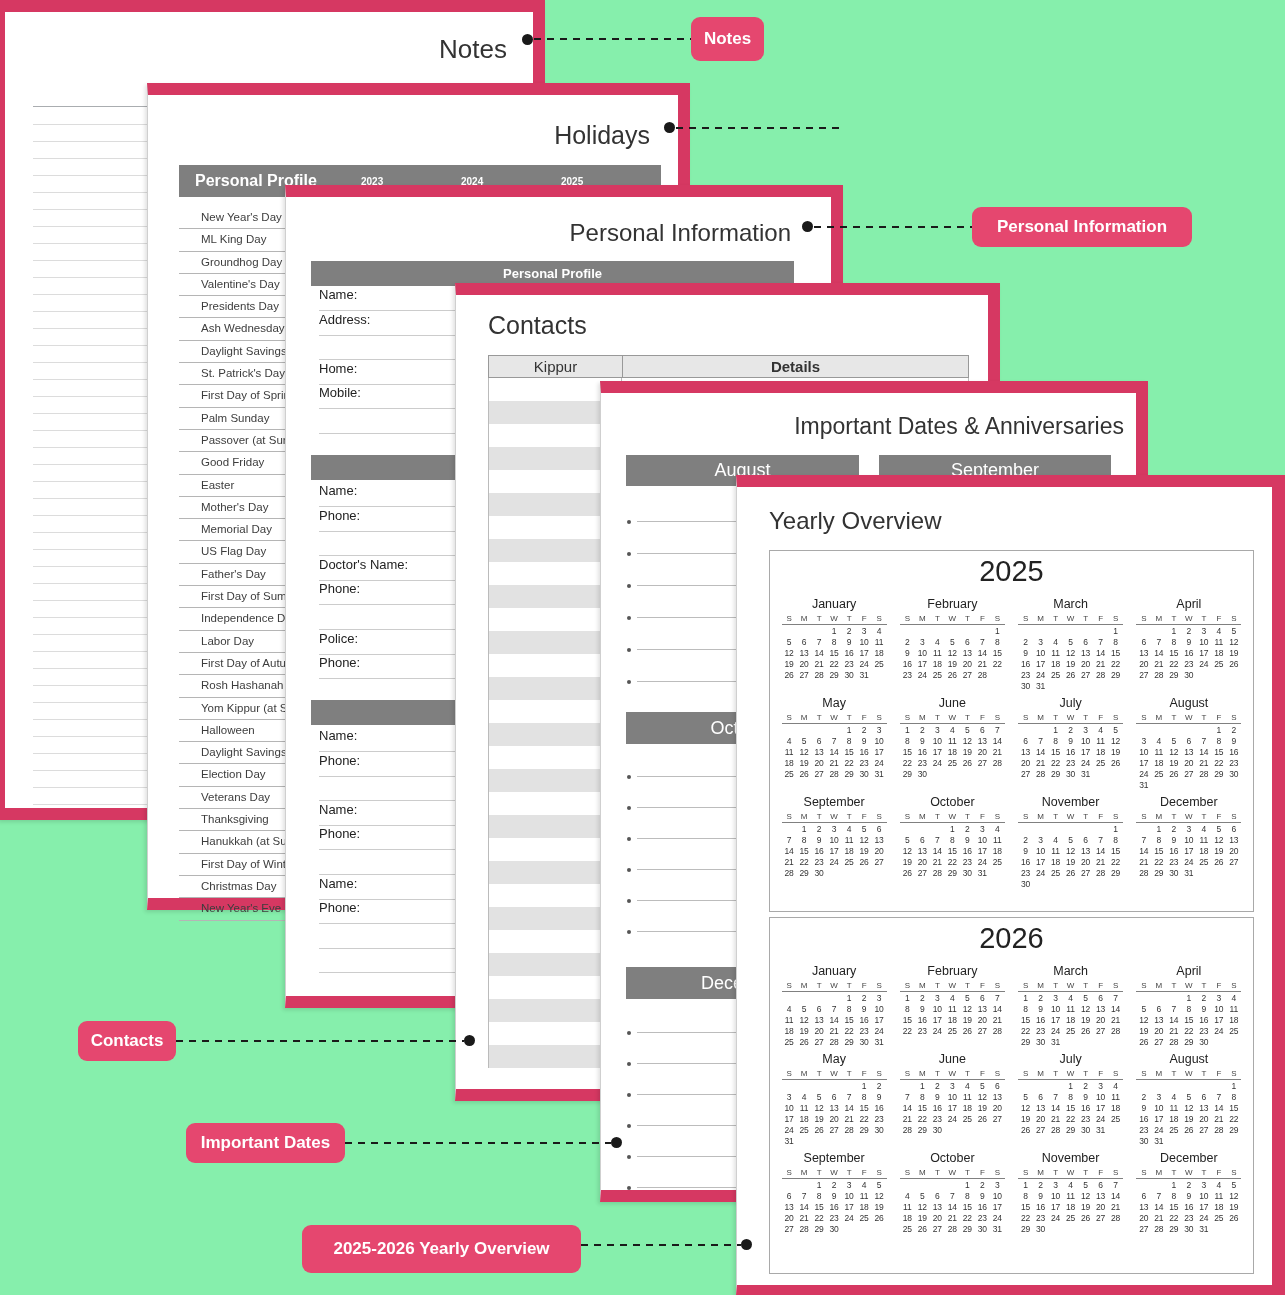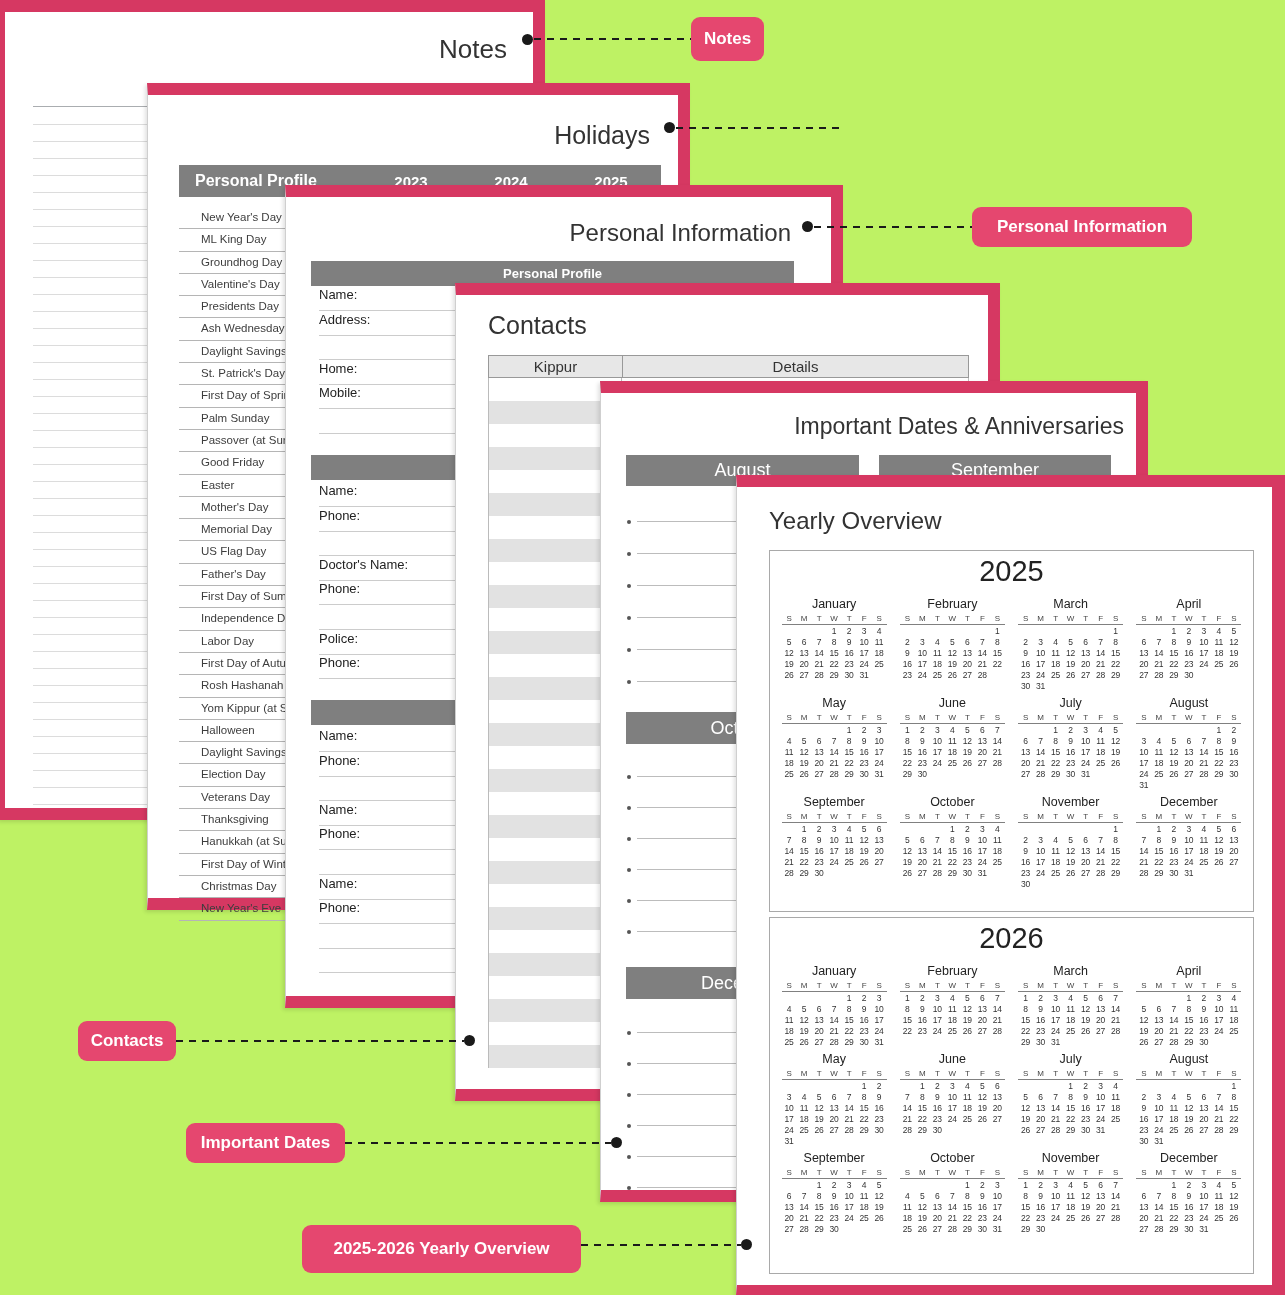--- a/index.html
+++ b/index.html
@@ -1,17 +1,17 @@
 <!DOCTYPE html>
 <html><head>
 <meta charset="utf-8">
 <style>
   html,body{margin:0;padding:0;background:#ffffff;}
   #canvas{position:relative;width:1285px;height:1295px;overflow:hidden;
-          font-family:"Liberation Sans", sans-serif;background:#bef264;}
+          font-family:"Liberation Sans", sans-serif;background:#86efac;}
 
   
   .page{position:absolute;background:#fff;box-sizing:border-box;
         border-top:12px solid var(--pink-border);
         border-right:12px solid var(--pink-border);
         border-bottom:12px solid var(--pink-border);
         border-left:1px solid #cfcfcf;
         box-shadow:-2px 2px 4px rgba(0,0,0,.12);}
   .page-inner{position:absolute;inset:0;}
 
@@ -20,36 +20,36 @@
 
   
   .notes-underline{position:absolute;background:#aaadb0;height:1px;}
   .ruled{position:absolute;background:repeating-linear-gradient(
          to bottom,#dcdcdc 0 1px,transparent 1px 17px);}
 
   
   .gray-bar{position:absolute;background:#7f7f7f;color:#fff;}
   .hol-head{display:flex;align-items:center;font-weight:bold;}
   .hol-head .hh-label{flex:1;padding-left:16px;font-size:16px;}
-  .hol-head .hh-year{width:100px;text-align:center;font-size:15px;}
+  .hol-head .hh-year{width:100px;text-align:left;font-size:10px;}
   #holiday-list{position:absolute;margin:0;padding:0;list-style:none;}
   #holiday-list li{height:21.3px;line-height:21.3px;font-size:11.5px;color:#3d3d3d;
                    padding-left:22px;border-bottom:1px solid #b5b5b5;white-space:nowrap;}
 
   
   .pf-bar{position:absolute;background:#7f7f7f;color:#fff;font-weight:bold;
           font-size:13px;text-align:center;line-height:25px;}
   .pf-row{position:absolute;height:23px;border-bottom:1px solid #ccc;
           font-size:13px;color:#222;white-space:nowrap;}
 
   
   .ct-header{position:absolute;display:flex;background:#e7e7e7;border:1px solid #999;
              box-sizing:border-box;height:23px;font-size:15px;color:#333;}
   .ct-header div{border-right:1px solid #999;display:flex;align-items:center;justify-content:center;}
-  .ct-header div:last-child{border-right:none;}
+  .ct-header div:last-child{border-right:none;font-weight:bold;}
   #ct-stripes{position:absolute;border:1px solid #bbb;border-top:none;box-sizing:border-box;}
   .ct-row{height:23px;}
   .ct-row.alt{background:#e2e2e2;}
   .ct-divider{position:absolute;width:1px;background:#bbb;}
 
   
   .idline{position:absolute;height:4px;}
   .idl-dot{position:absolute;left:0;top:0;width:4px;height:4px;border-radius:50%;background:#555;}
   .idl-rule{position:absolute;left:10px;right:0;top:1px;height:1px;background:#bcbcbc;}
 

